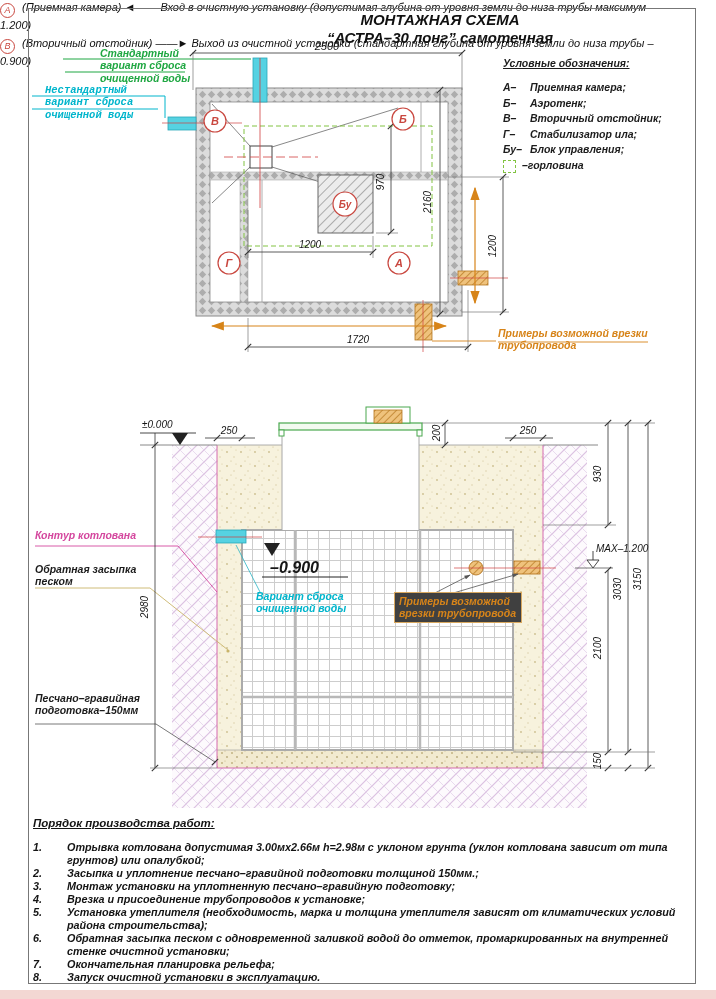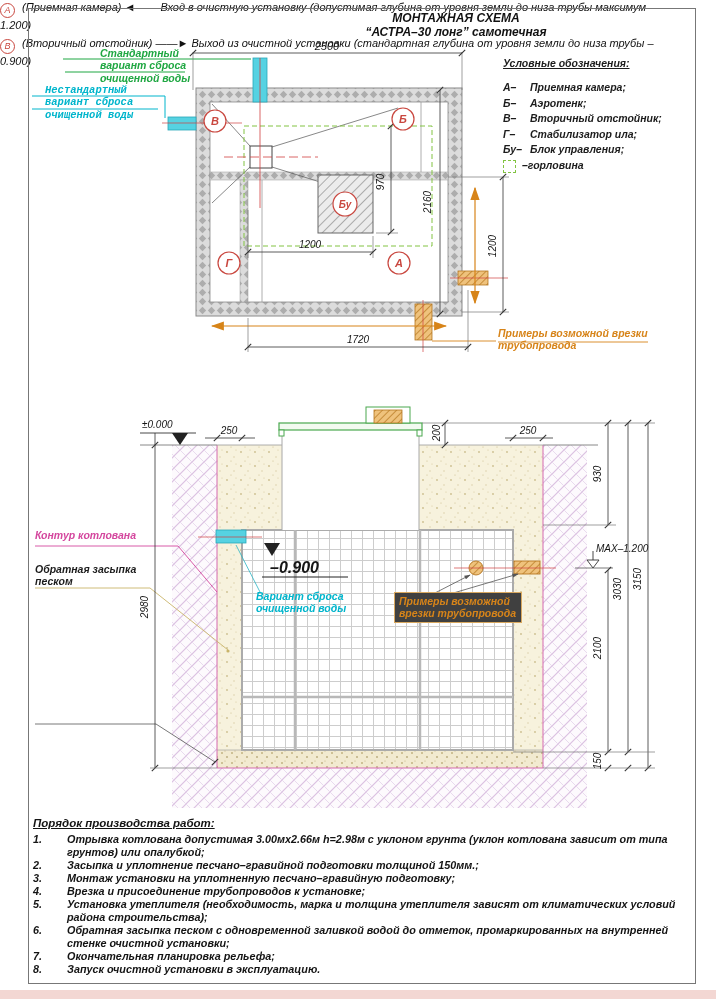--- a/index.html
+++ b/index.html
@@ -7,36 +7,36 @@
          font-family:"Liberation Sans",sans-serif;}
   svg{position:absolute;left:0;top:0;}
   svg text{font-family:"Liberation Sans",sans-serif;font-style:italic;fill:#161616;}
   .t10{font-size:10px;} .t11{font-size:11px;} .big{font-size:16px;font-weight:bold;}
   .cletter{font-size:11px;font-weight:bold;fill:#c9473f;}
   .cletter-s{font-size:10px;font-weight:bold;fill:#c9473f;}
   .lbl{position:absolute;font-style:italic;font-weight:bold;line-height:1.18;}
   .green{color:#1fa742;} .cyan{color:#00b5cc;} .orange{color:#d78419;}
   .magenta{color:#d4479e;text-align:center;} .dark{color:#1c1c1c;}
   .f105{font-size:10.5px;}
-  #title{left:316px;top:11px;width:280px;text-align:center;font-size:12px;color:#111;}
+  #title{left:300px;top:11px;width:280px;text-align:center;font-size:15px;color:#111;}
   #legend{left:503px;top:57px;width:190px;color:#1c1c1c;font-size:10.5px;}
   #legend .hd{text-decoration:underline;margin-bottom:11px;}
   #legend .row{display:flex;line-height:15.5px;}
   #legend .key{width:27px;flex:none;}
   #legend .gbox{display:inline-block;width:11px;height:11px;border:1px dashed #82c342;
                 margin:2px 6px 0 0;flex:none;}
   #notes{left:30px;top:360px;width:656px;font-size:11px;font-weight:normal;font-style:italic;
          color:#111;line-height:1.32;}
   #notes p{margin:0 0 3px 0;}
   .ncirc{display:inline-block;width:13px;height:13px;border:1.2px solid #c9473f;border-radius:50%;
          color:#c9473f;font-size:9px;line-height:13px;text-align:center;font-style:italic;
          margin-right:4px;vertical-align:-2px;}
   #worklist{left:33px;top:817px;width:658px;color:#141414;}
   #worklist .hd{font-size:11.5px;font-weight:bold;font-style:italic;text-decoration:underline;
-                margin-bottom:2px;}
+                margin-bottom:10px;}
   #worklist .row{display:flex;font-size:10.8px;font-weight:bold;font-style:italic;line-height:13px;}
   #worklist .num{width:34px;flex:none;}
   #worklist .txt{flex:1;}
   #sec-pipe-label{border:1px solid #d9a85f;background:#404040;padding:2px 4px;}
   .pinkbar{position:absolute;left:0;top:990px;width:716px;height:9px;background:#f3d7d3;}
 </style>
 </head>
 <body>
 
 <div class="sheet">
@@ -350,20 +350,21 @@
     </p>
   </div>
 
   <div class="lbl magenta f105" style="left:35px;top:529px;">Контур котлована</div>
   <div class="lbl dark f105" style="left:35px;top:563px;width:112px;">Обратная засыпка песком</div>
   <div class="lbl cyan f105" style="left:256px;top:590px;width:104px;">Вариант сброса очищенной воды</div>
   <div id="sec-pipe-label" class="lbl orange f105" style="left:394px;top:592px;width:118px;">
     <div>Примеры возможной</div>
     <div>врезки трубопровода</div>
   </div>
+  <div class="lbl dark f105" style="left:35px;top:692px;width:140px;">Песчано–гравийная подготовка–150мм</div>
 
   <div id="worklist" class="lbl">
     <div class="hd">Порядок производства работ:</div>
     <div class="row">
         <span class="num">1.</span>
         <span class="txt">Отрывка котлована допустимая 3.00мх2.66м h=2.98м с уклоном грунта (уклон котлована зависит от типа грунтов) или опалубкой;</span>
       </div>
     <div class="row">
         <span class="num">2.</span>
         <span class="txt">Засыпка и уплотнение песчано–гравийной подготовки толщиной 150мм.;</span>

